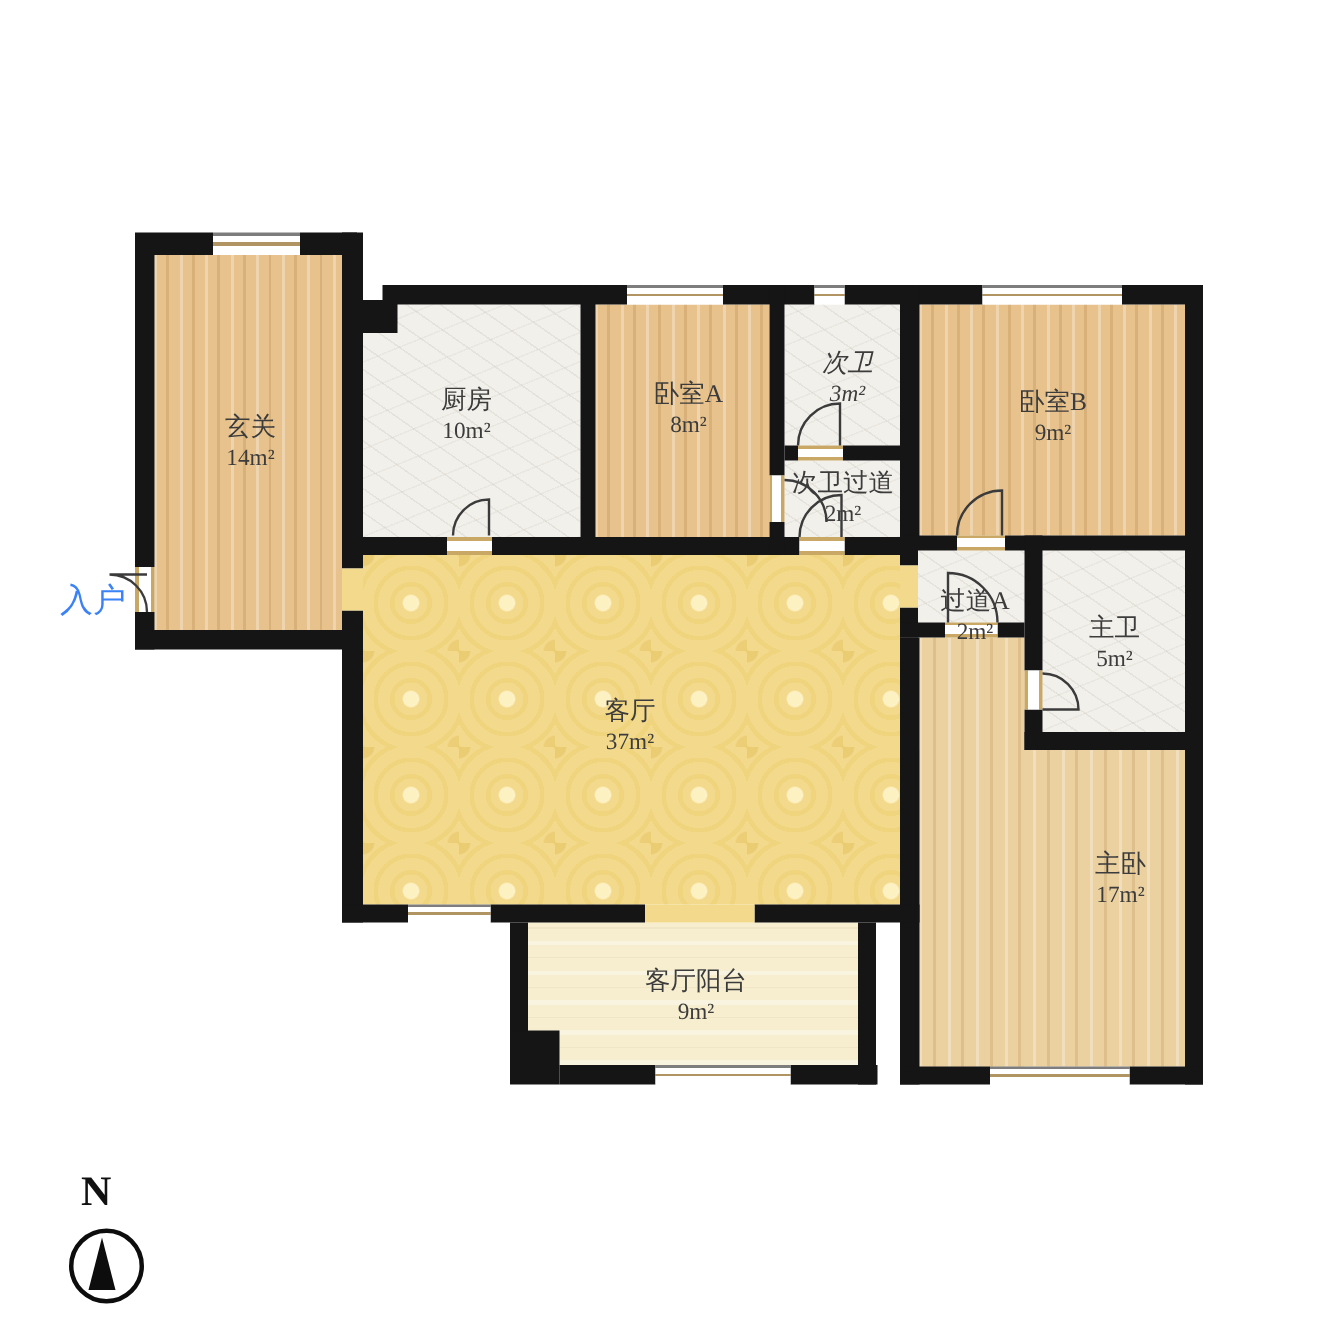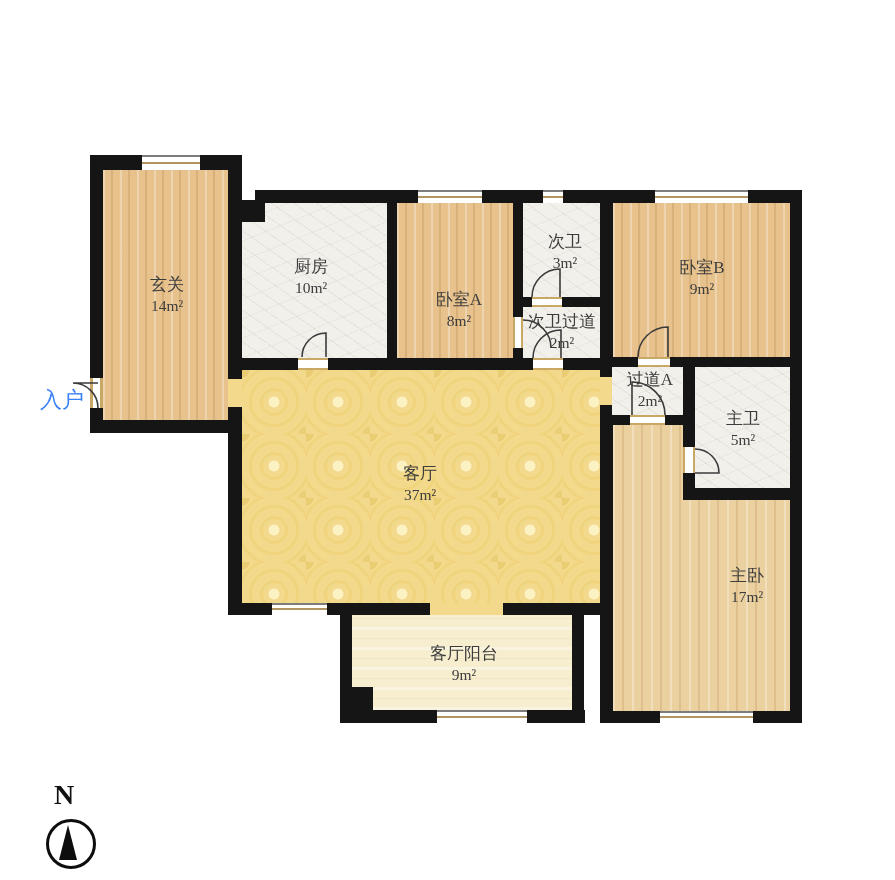--- a/index.html
+++ b/index.html
@@ -164,37 +164,37 @@
   </svg>
 
   <div class="rlabel" style="left:167px;top:274px;">
     <div class="rname">玄关</div>
       <div class="rarea">14m²</div>
   </div>
   <div class="rlabel" style="left:311px;top:256px;text-align:center;">
     <div class="rname">厨房</div>
       <div class="rarea">10m²</div>
   </div>
-  <div class="rlabel" style="left:459px;top:252px;margin-top:37px;">
+  <div class="rlabel" style="left:459px;top:252px;">
     <div class="rname">卧室A</div>
       <div class="rarea">8m²</div>
   </div>
-  <div class="rlabel" style="left:565px;top:231px;">
+  <div class="rlabel" style="left:565px;top:231px;font-style:italic;">
     <div class="rname">次卫</div>
       <div class="rarea">3m²</div>
   </div>
   <div class="rlabel" style="left:702px;top:257px;">
     <div class="rname">卧室B</div>
       <div class="rarea">9m²</div>
   </div>
   <div class="rlabel" style="left:562px;top:311px;">
     <div class="rname">次卫过道</div>
       <div class="rarea">2m²</div>
   </div>
-  <div class="rlabel" style="left:650px;top:369px;">
+  <div class="rlabel" style="left:650px;top:390px;">
     <div class="rname">过道A</div>
       <div class="rarea">2m²</div>
   </div>
   <div class="rlabel" style="left:743px;top:408px;">
     <div class="rname">主卫</div>
       <div class="rarea">5m²</div>
   </div>
   <div class="rlabel" style="left:420px;top:463px;">
     <div class="rname">客厅</div>
       <div class="rarea">37m²</div>

